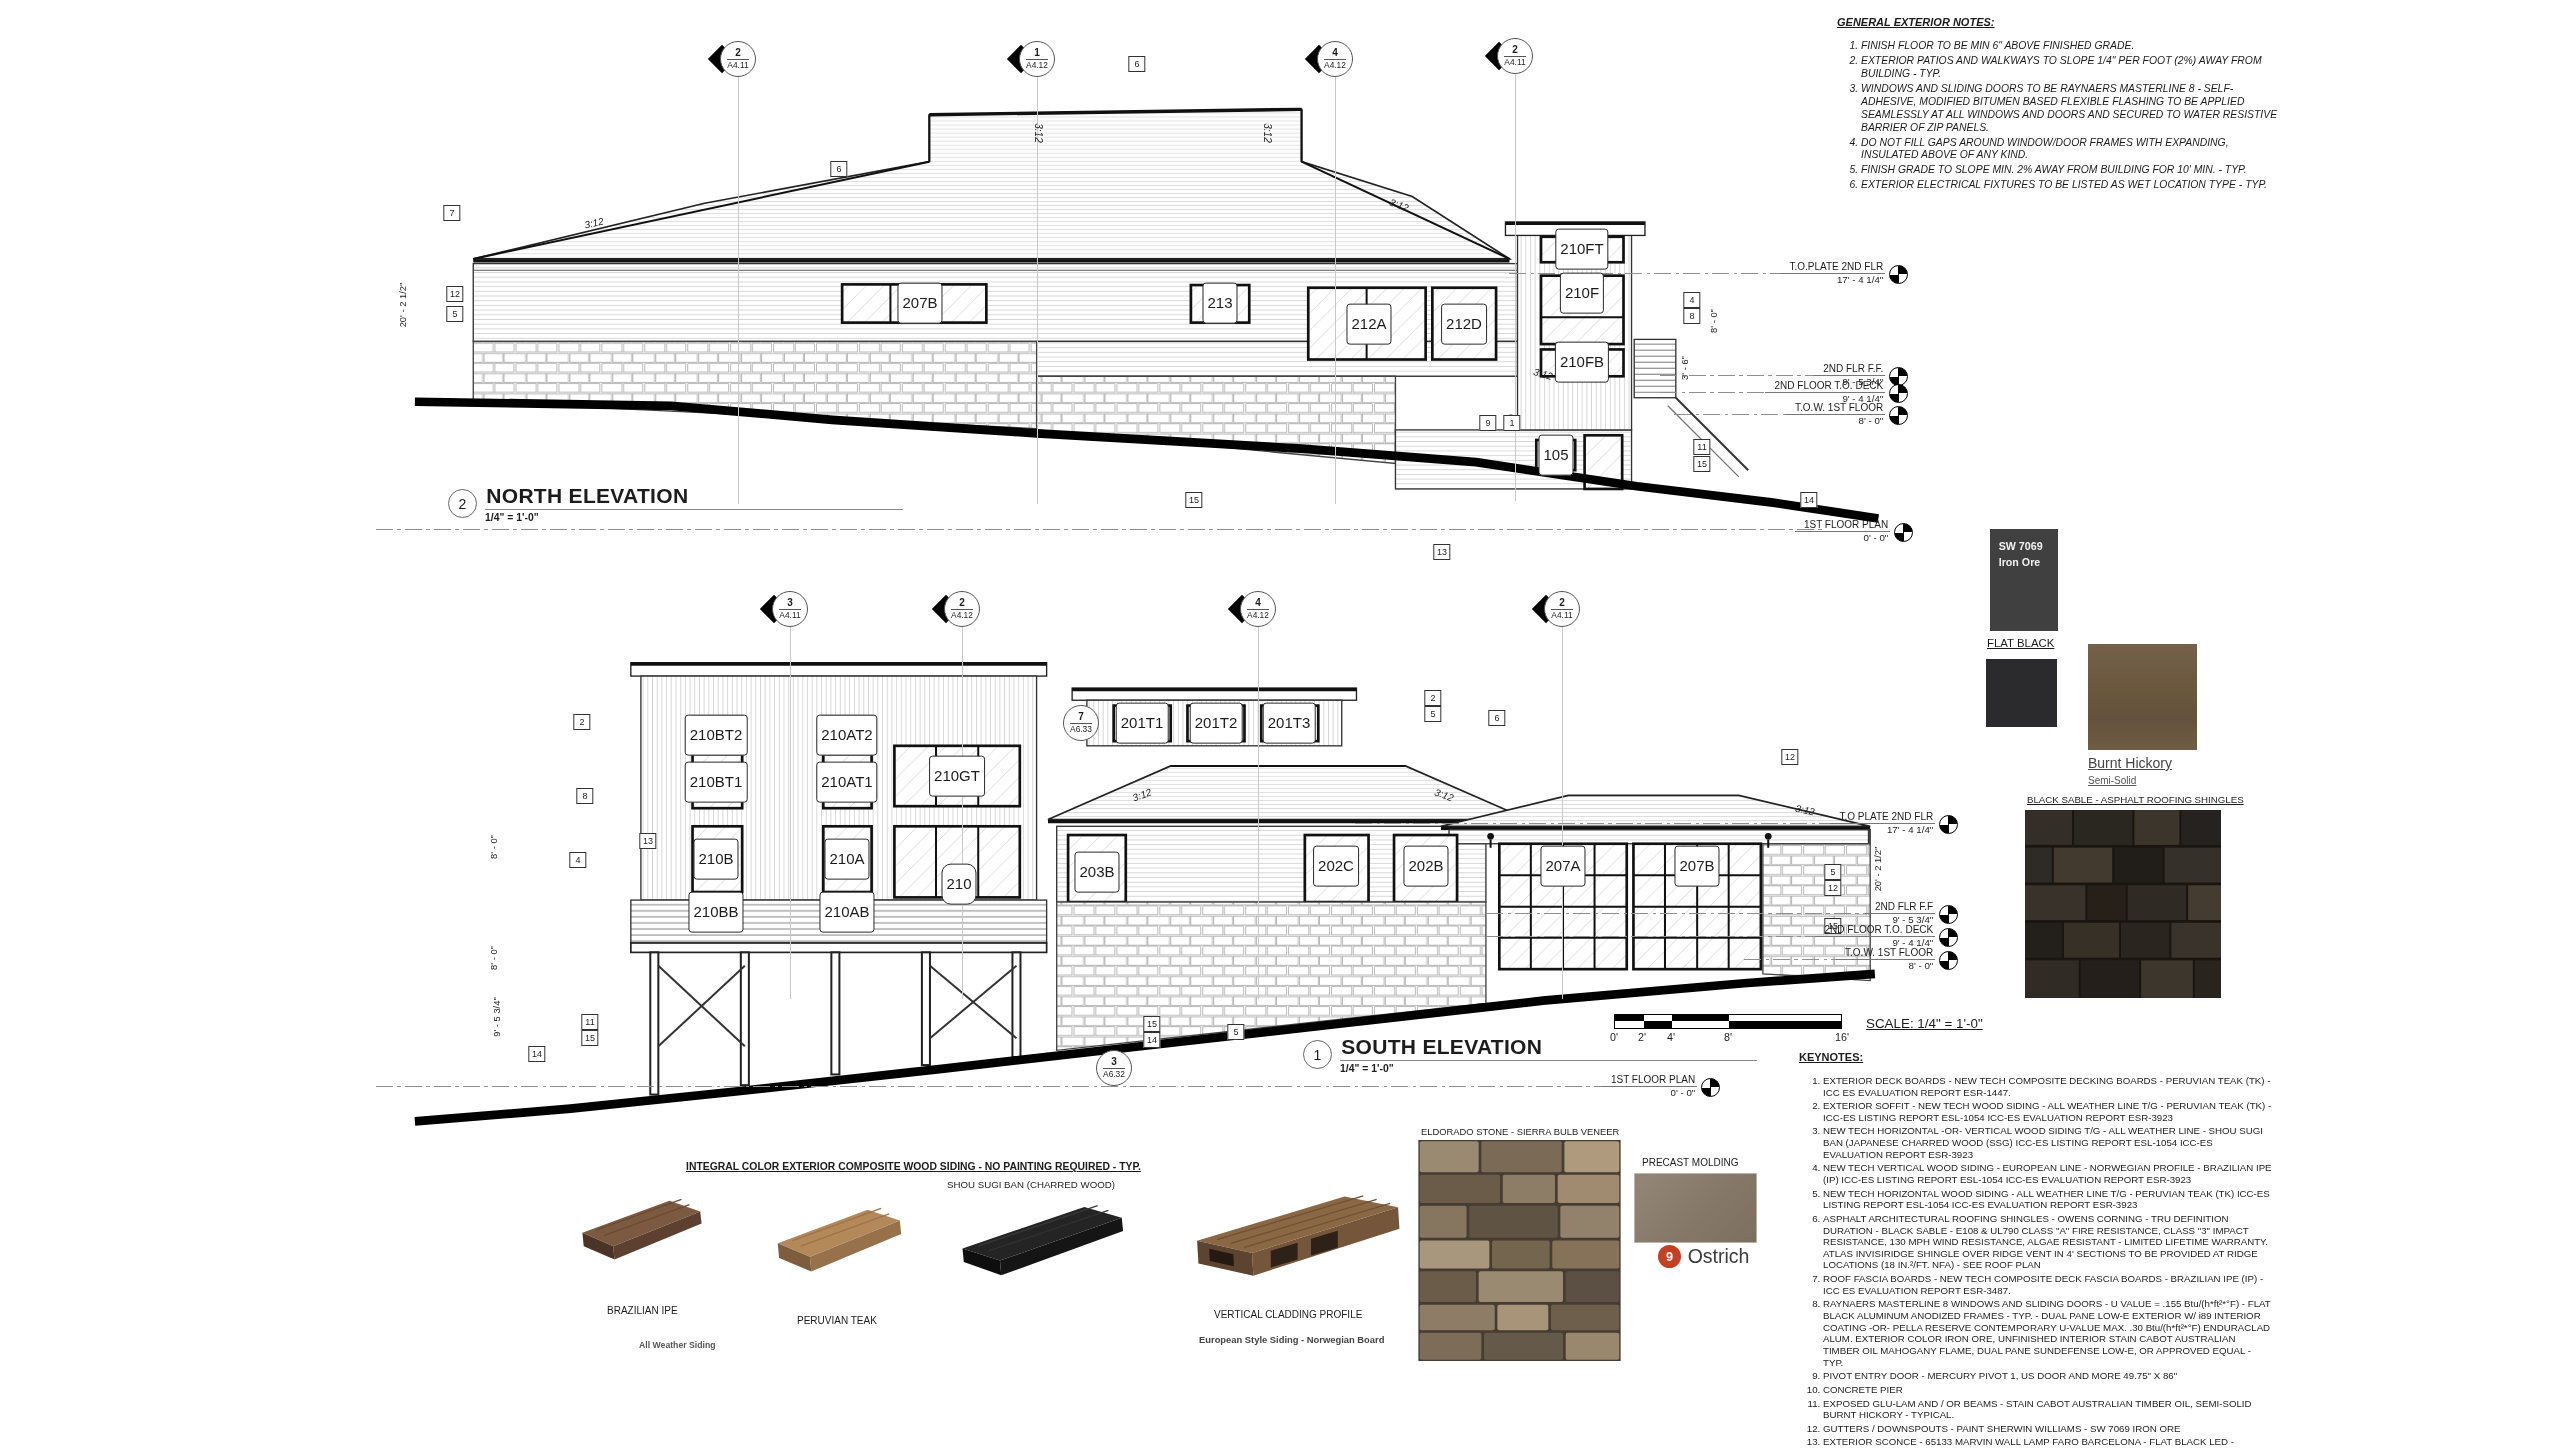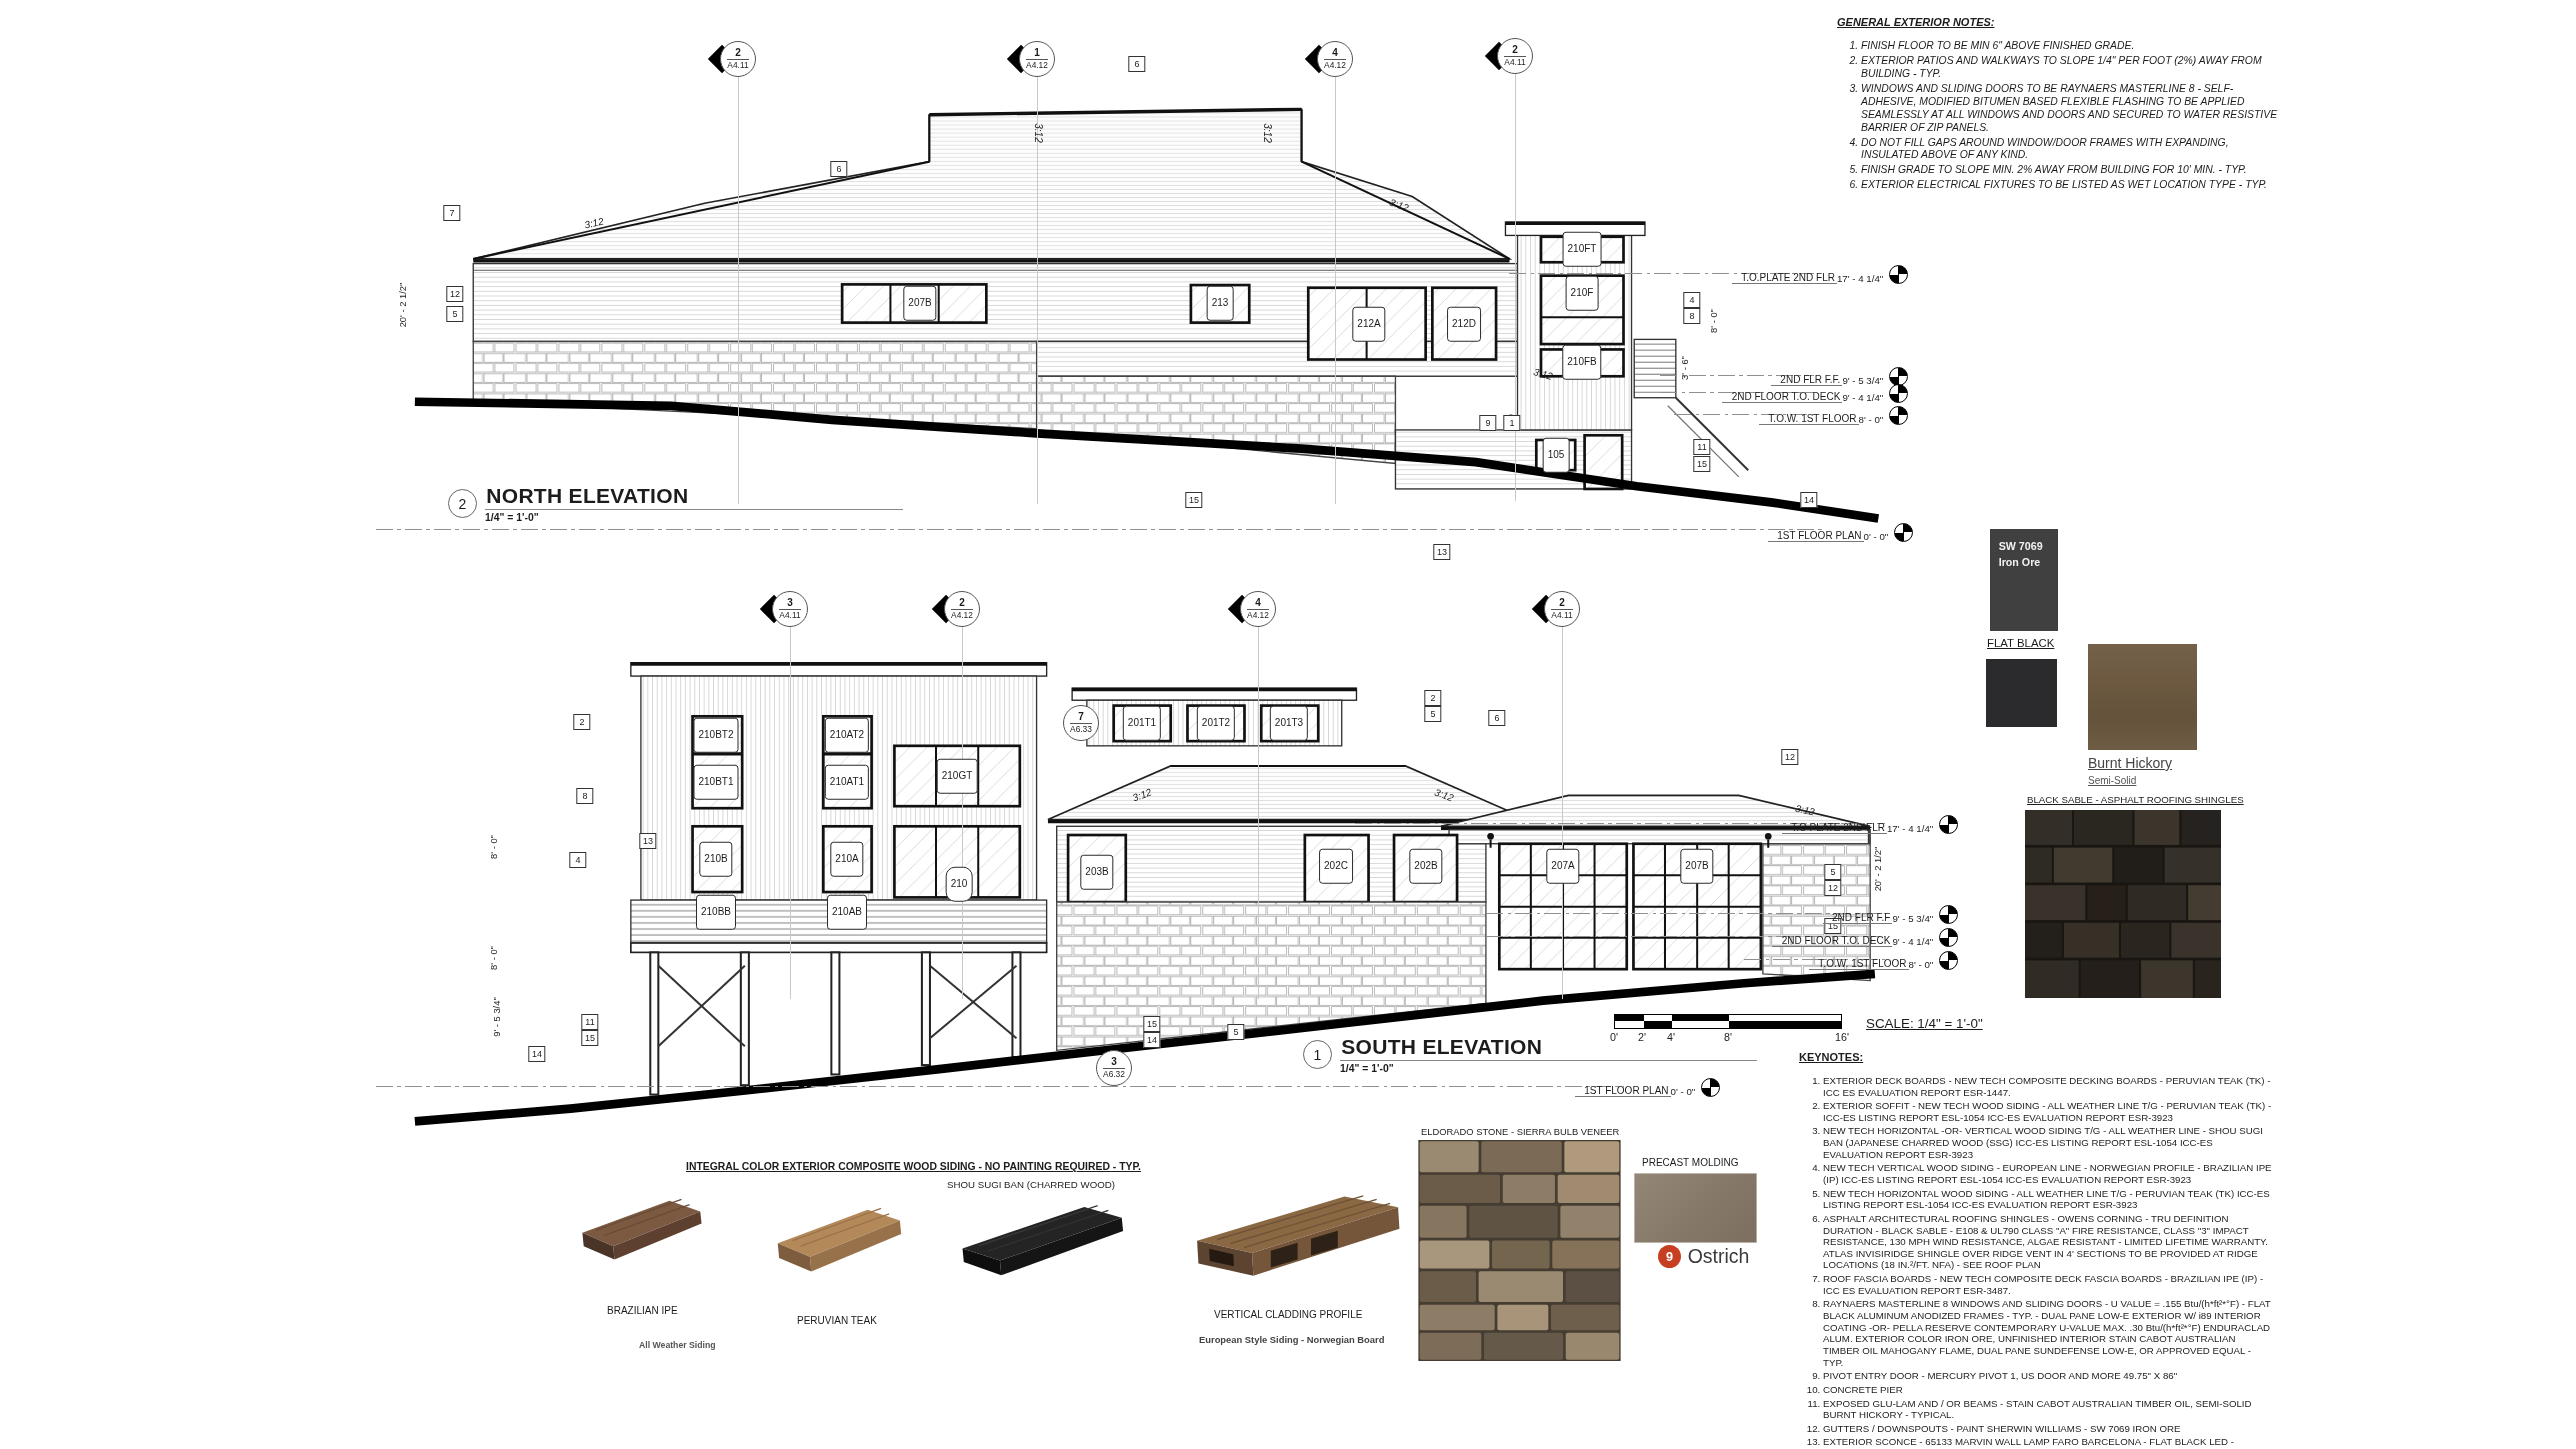--- a/index.html
+++ b/index.html
@@ -1,36 +1,36 @@
 <!DOCTYPE html>
 <html style="font-size:10.7px"><head>
 <meta charset="utf-8">
 <style>
   html,body{margin:0;padding:0;background:#ffffff;}
   body{width:2576px;height:1449px;position:relative;overflow:hidden;
        font-family:"Liberation Sans", sans-serif;color:#1c1c1c;}
   svg{position:absolute;overflow:visible;}
   
   .tag{position:absolute;transform:translate(-50%,-50%);background:#fff;border:1px solid #2a2a2a;
-       border-radius:3.4px;padding:10px 4px;font-size:10px;white-space:nowrap;z-index:7;line-height:1.25;}
+       border-radius:3.4px;padding:10px 4px;font-size:15px;white-space:nowrap;z-index:7;line-height:1.25;}
   .tag.oval{border-radius:9.4px;}
   
   .kn{position:absolute;transform:translate(-50%,-50%);min-width:17.4px;height:16px;background:#fff;
       border:0.9px solid #333;display:flex;align-items:center;justify-content:center;
       font-size:9px;z-index:7;padding:0 1.3px;box-sizing:border-box;}
   
   .callout{position:absolute;width:36px;height:36px;transform:translate(-50%,-50%);z-index:8;}
   .callout .dia{position:absolute;left:-8px;top:8px;width:20px;height:20px;background:#000;transform:rotate(45deg);}
   .callout .circ{position:absolute;inset:0;background:#fff;border:1px solid #555;border-radius:50%;
       display:flex;flex-direction:column;align-items:center;justify-content:center;}
   .callout .num{font-size:10px;font-weight:bold;border-bottom:0.8px solid #555;width:64%;text-align:center;line-height:1.25;}
   .callout .sheet{font-size:8.4px;line-height:1.35;}
   
   .lvl{position:absolute;display:flex;z-index:8;}
-  .lvl .txt{display:flex;flex-direction:row;align-items:flex-end;margin-right:3.4px;}
+  .lvl .txt{display:flex;flex-direction:column;align-items:flex-end;margin-right:3.4px;}
   .lvl .lab{font-size:10px;border-bottom:0.8px solid #777;padding:0 2px 0.7px 9.4px;white-space:nowrap;}
   .lvl .val{font-size:9.7px;padding-right:2px;white-space:nowrap;}
   .lvl .mark{width:17.4px;height:17.4px;border-radius:50%;border:0.8px solid #000;flex:none;margin-top:4px;
       background:conic-gradient(#000 0 25%,#fff 25% 50%,#000 50% 75%,#fff 75%);}
   
   .cline{position:absolute;height:1.3px;z-index:2;
       background:repeating-linear-gradient(90deg,#8f8f8f 0 17.4px,transparent 17.4px 21.5px,#8f8f8f 21.5px 25px,transparent 25px 29px);}
   .vref{position:absolute;width:0.7px;background:#c9c9c9;z-index:1;}
   .dim{position:absolute;font-size:9.4px;white-space:nowrap;z-index:6;transform:translate(-50%,-50%) rotate(-90deg);}
   .slope{position:absolute;font-style:italic;font-size:10px;white-space:nowrap;z-index:6;}

